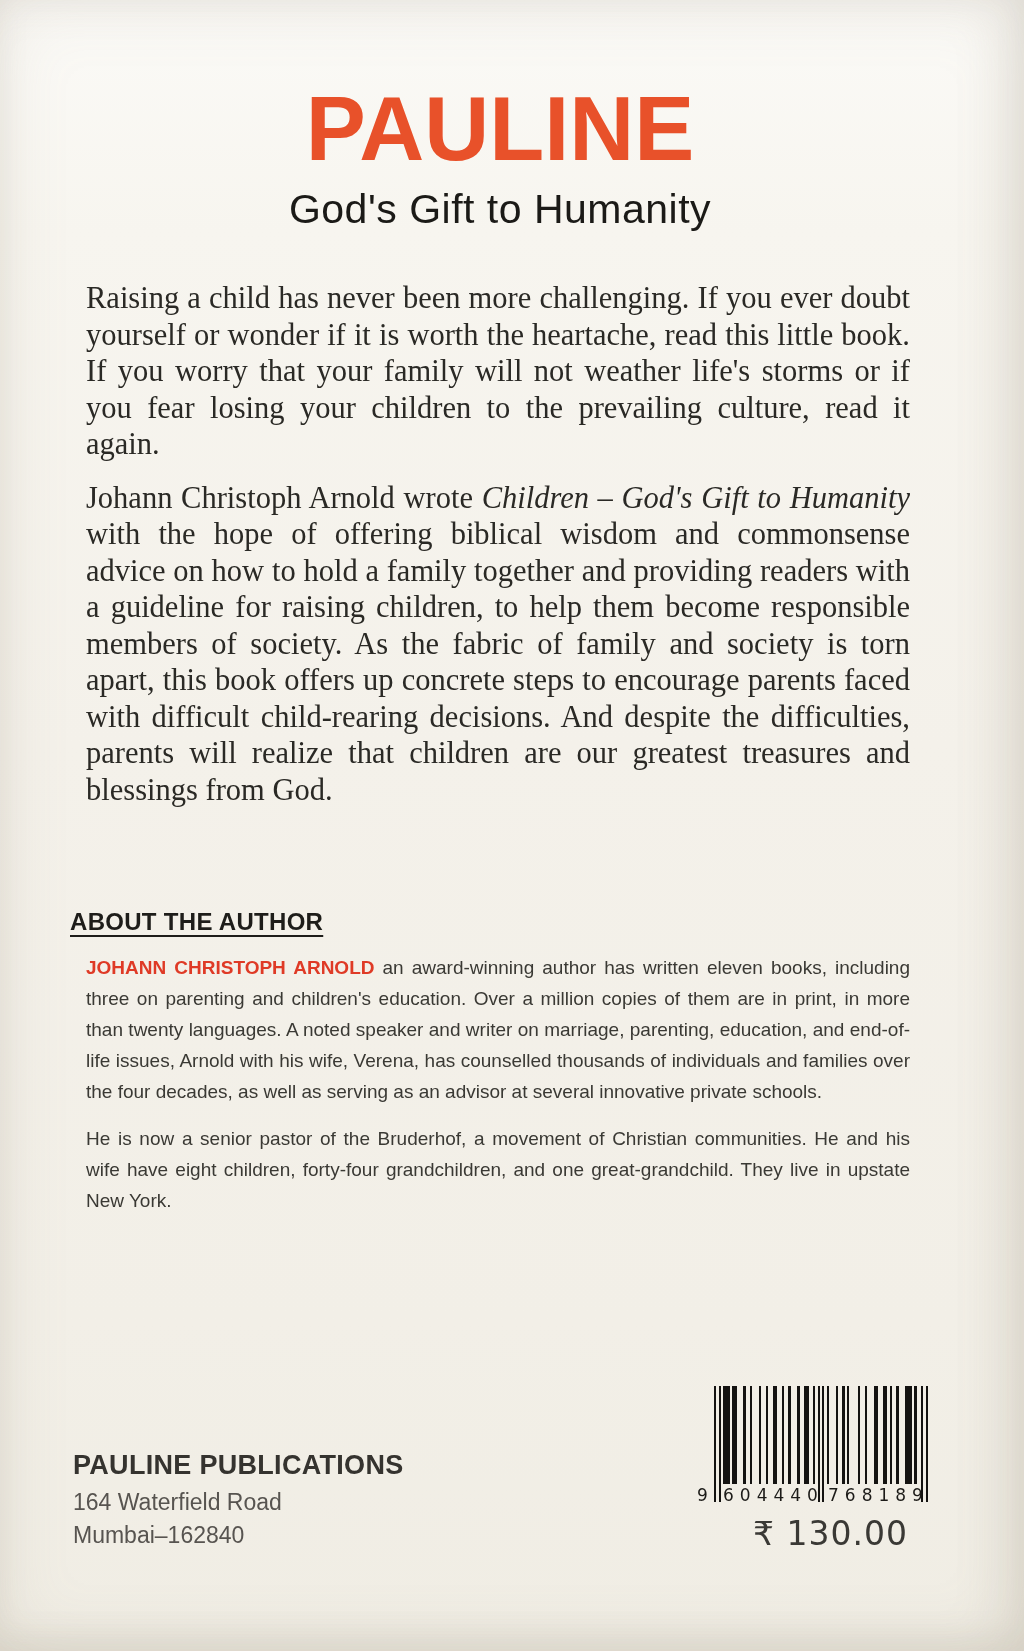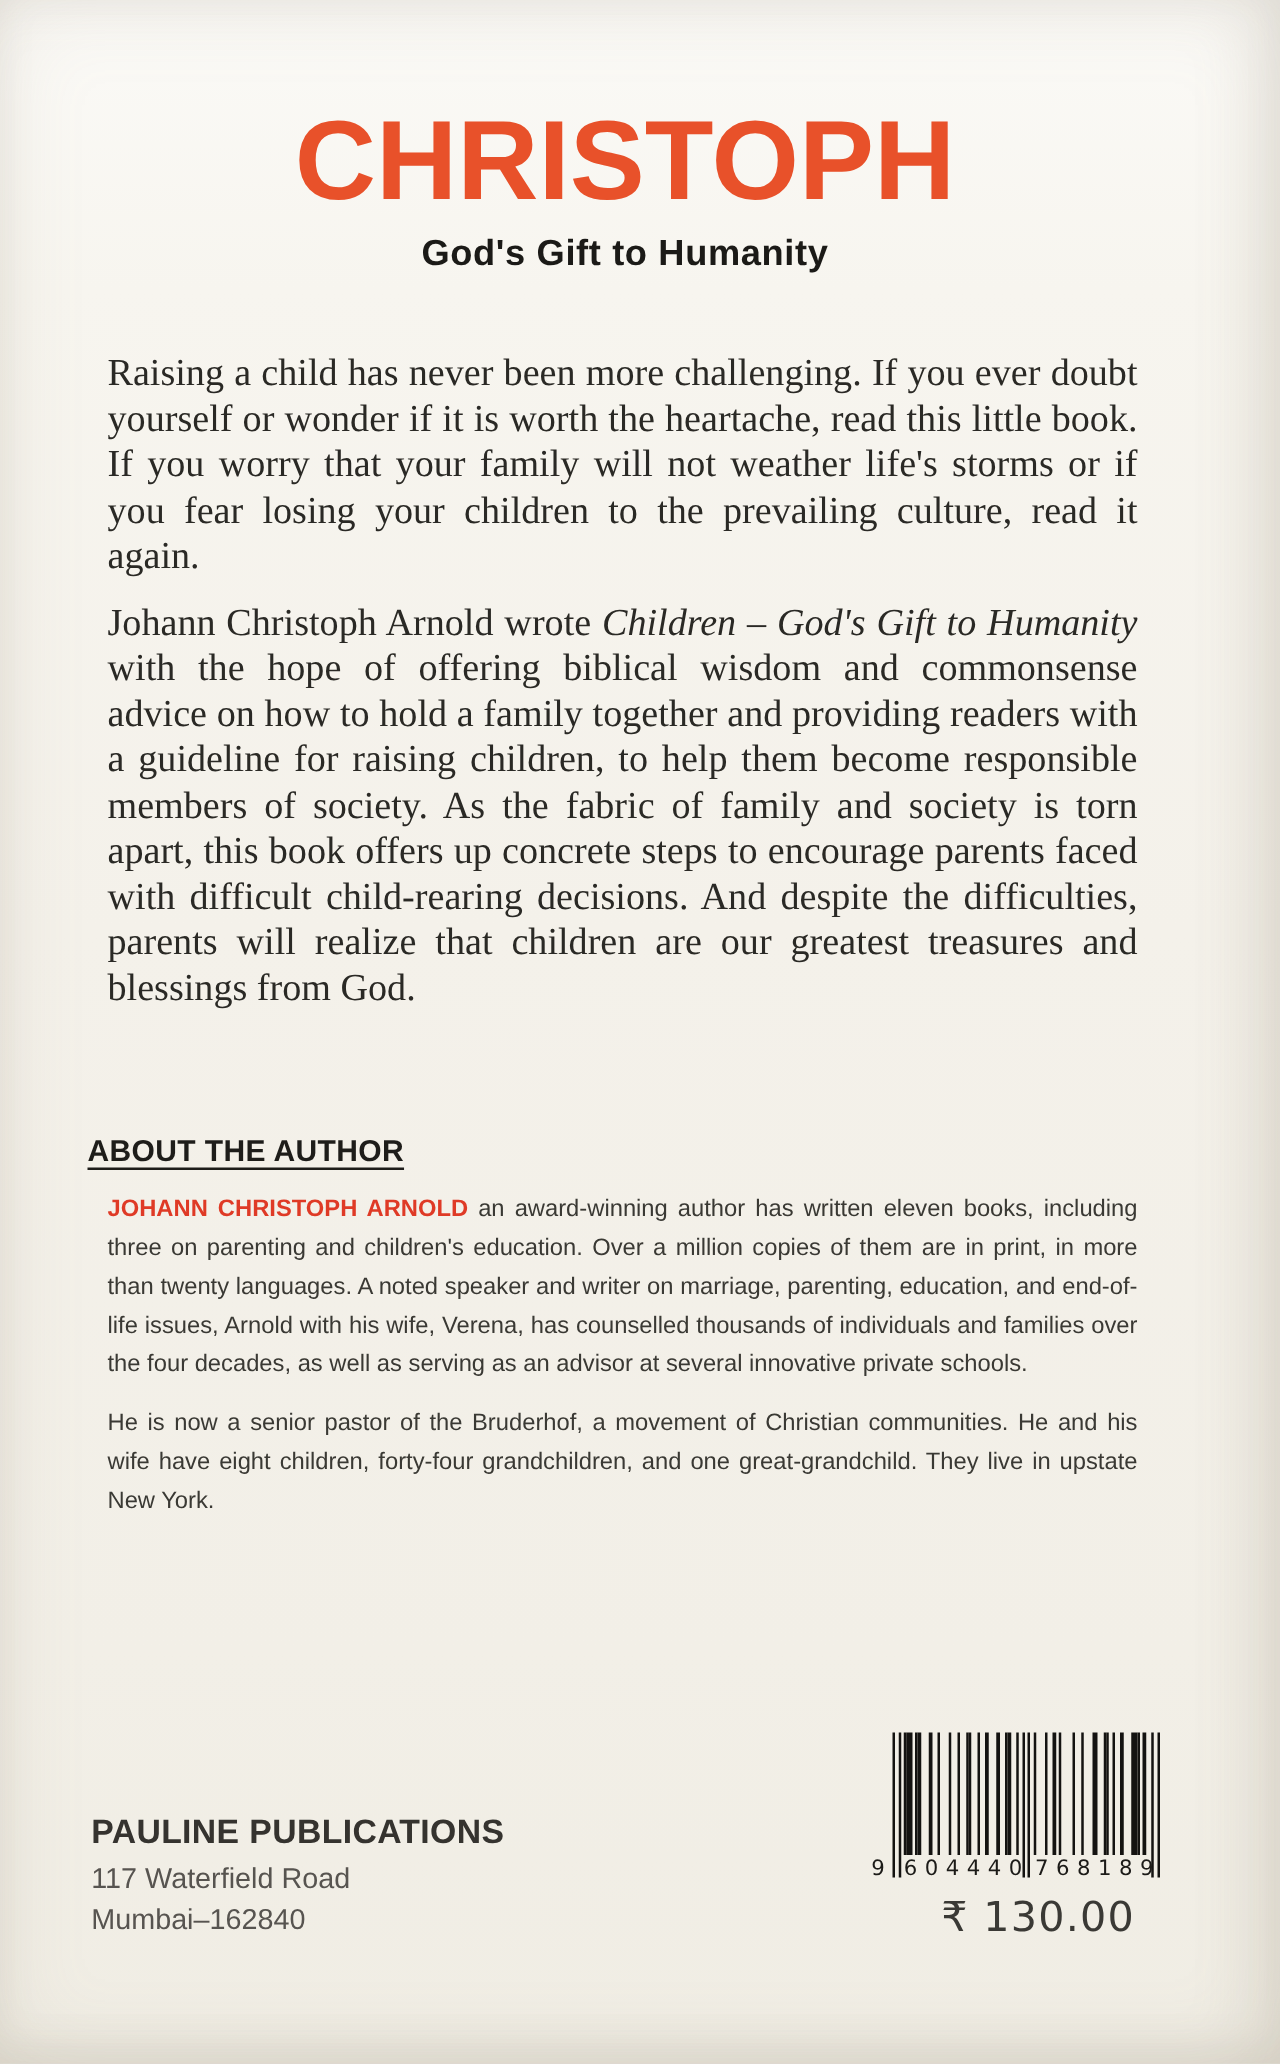--- a/index.html
+++ b/index.html
@@ -18,21 +18,21 @@
 
   
   .title-block{position:absolute;top:84px;left:0;width:1000px;text-align:center;}
   .book-title{
     margin:0;
     font-weight:bold;font-size:90px;line-height:1;
     letter-spacing:0px;color:#e8512a;
   }
   .book-subtitle{
     margin:14px 0 0;
-    font-weight:bold;font-size:29px;line-height:1.05;
+    font-weight:normal;font-size:41px;line-height:1.05;
     color:#1b1a17;letter-spacing:0.5px;
   }
 
   
   .synopsis{position:absolute;left:70px;top:264px;width:856px;}
   .synopsis p{
     margin:16px;
     font-family:"Liberation Serif",serif;
     font-size:30.5px;line-height:36.5px;
     text-align:justify;color:#2a2925;
@@ -81,21 +81,21 @@
   .pub-name{font-size:27px;font-weight:bold;color:#35332f;letter-spacing:0.3px;}
   .pub-addr{font-size:23px;line-height:33px;color:#575450;margin-top:5px;}
   .pub-addr div{margin:0;}
 </style>
 </head>
 <body>
 
 <div class="page">
 
   <header class="title-block">
-    <h1 class="book-title">CHRISTOPH</h1>
+    <h1 class="book-title">PAULINE</h1>
     <h2 class="book-subtitle">God's Gift to Humanity</h2>
   </header>
 
   <section class="synopsis">
     <p>Raising a child has never been more challenging. If you ever doubt yourself or wonder if it is worth the heartache, read this little book. If you worry that your family will not weather life's storms or if you fear losing your children to the prevailing culture, read it again.</p>
     <p><span>Johann Christoph Arnold wrote </span><em>Children – God's Gift to Humanity</em><span> with the hope of offering biblical wisdom and commonsense advice on how to hold a family together and providing readers with a guideline for raising children, to help them become responsible members of society. As the fabric of family and society is torn apart, this book offers up concrete steps to encourage parents faced with difficult child-rearing decisions. And despite the difficulties, parents will realize that children are our greatest treasures and blessings from God.</span></p>
   </section>
 
   <section class="about">
     <h3 class="about-heading">ABOUT THE AUTHOR</h3>
@@ -207,18 +207,18 @@
       <span class="g1">604440</span>
       <span class="g2">768189</span>
     </div>
   </div>
 
   <div class="price">₹ 130.00</div>
 
   <footer class="publisher">
     <div class="pub-name">PAULINE PUBLICATIONS</div>
     <div class="pub-addr">
-      <div>117 Waterfield Road</div>
+      <div>164 Waterfield Road</div>
       <div>Mumbai–162840</div>
     </div>
   </footer>
 
 </div>
 
 </body></html>

